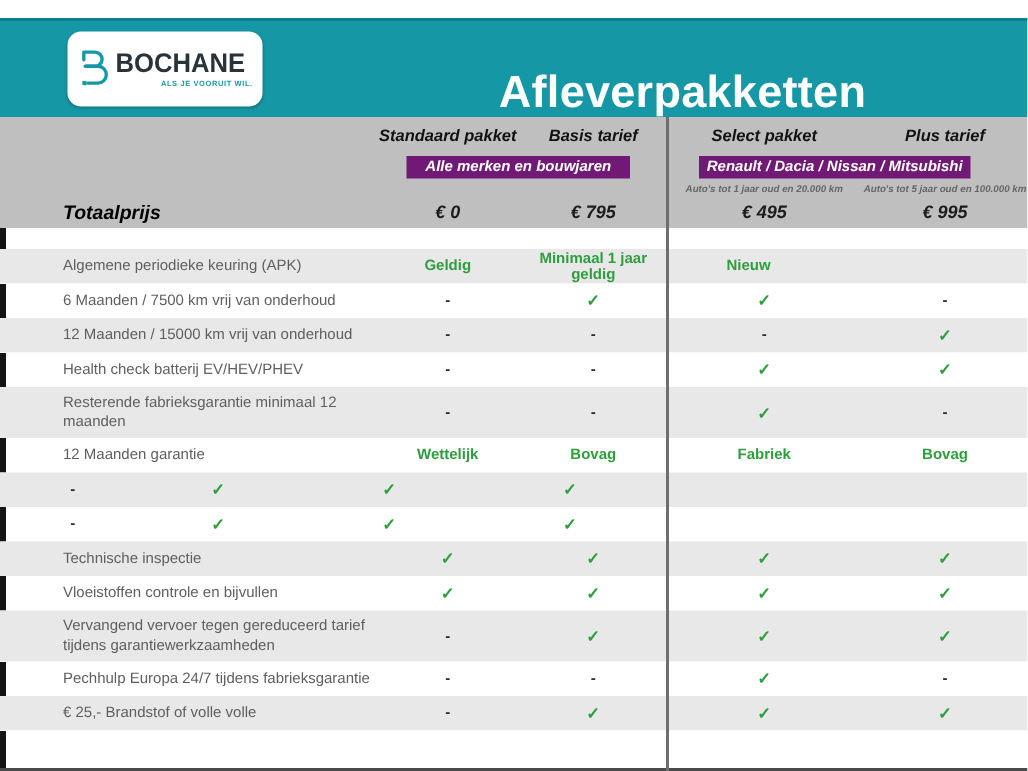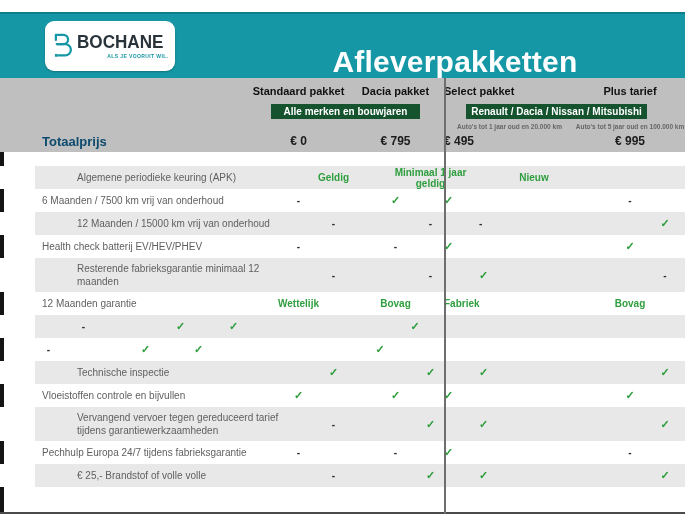--- a/index.html
+++ b/index.html
@@ -39,50 +39,50 @@
     letter-spacing:.2px;
   }
 
   
   .table-wrap { position:absolute; top:78px; left:0; width:685px; }
 
   .cell { flex:0 0 auto; }
   .c0 { width:250px; padding-left:42px; }
   .c1 { width:97px;  text-align:center; }
   .c2 { width:97px;  text-align:center; }
-  .c3 { width:131px; text-align:left; }
+  .c3 { width:131px; text-align:center; }
   .c4 { width:110px; text-align:center; }
 
-  .head-band { position:relative; height:74px; background:#BFBFBF; }
+  .head-band { position:relative; height:74px; background:#BFBFBF;font-style:italic; }
   .col-headers { position:absolute; top:7px; left:0; width:685px; display:flex; }
   .col-headers .cell { font-weight:bold; font-size:11px; color:#111111; }
   .badge {
     position:absolute; top:26px; height:15px; line-height:15px;
-    background:#14532d; color:#ffffff; font-weight:bold; font-size:10px;
+    background:#701a75; color:#ffffff; font-weight:bold; font-size:10px;
     text-align:center;
   }
   .badge-left  { left:271px; width:149px; }
   .badge-right { left:466px; width:181px; }
   .col-note {
     position:absolute; top:45px; font-size:6.5px; font-weight:bold;
     color:#666666; text-align:center;
   }
   .note-select { left:444px; width:131px; }
   .note-plus   { left:575px; width:110px; }
   .total-row {
     position:absolute; top:52px; left:0; width:685px; height:22px;
     display:flex; align-items:center;
   }
-  .total-row .c0 { font-weight:bold; font-size:13px; color:#0c4a6e; }
+  .total-row .c0 { font-weight:bold; font-size:13px; color:#000000; }
   .total-row .price { font-weight:bold; font-size:12px; color:#1c1c1c; }
 
   .gap-row  { height:14px; background:#ffffff; box-shadow:inset 4px 0 0 #141414; }
 
   .trow { display:flex; align-items:center; min-height:23px; }
-  .trow.gray  { background:#E8E8E8;margin-left:35px; }
+  .trow.gray  { background:#E8E8E8; }
   .trow.white { background:#ffffff; box-shadow:inset 4px 0 0 #141414; }
   .rlabel { font-size:10px; color:#5f5f5f; line-height:1.3; padding-top:4px; padding-bottom:4px; }
   .rval.check { color:#2E9E3E; font-weight:bold; font-size:11px; }
   .rval.dash  { color:#2b2b2b; font-weight:bold; font-size:10px; }
   .rval.tval  { color:#2E9E3E; font-weight:bold; font-size:10px; }
 
   .tail-row { height:25px; background:#ffffff; box-shadow:inset 4px 0 0 #141414; }
   .bottom-border { height:2px; background:#4a4a4a; }
 
   .v-divider {
@@ -107,21 +107,21 @@
   </div>
   <div class="page-title">Afleverpakketten</div>
 </div>
 
 <div class="table-wrap">
 
   <div class="head-band">
     <div class="col-headers">
       <div class="cell c0"></div>
       <div class="cell c1">Standaard pakket</div>
-      <div class="cell c2">Dacia pakket</div>
+      <div class="cell c2">Basis tarief</div>
       <div class="cell c3">Select pakket</div>
       <div class="cell c4">Plus tarief</div>
     </div>
     <div class="badge badge-left">Alle merken en bouwjaren</div>
     <div class="badge badge-right">Renault / Dacia / Nissan / Mitsubishi</div>
     <div class="col-note note-select">Auto's tot 1 jaar oud en 20.000 km</div>
     <div class="col-note note-plus">Auto's tot 5 jaar oud en 100.000 km</div>
     <div class="total-row">
       <div class="cell c0">Totaalprijs</div>
       <div class="cell c1 price">€ 0</div>

